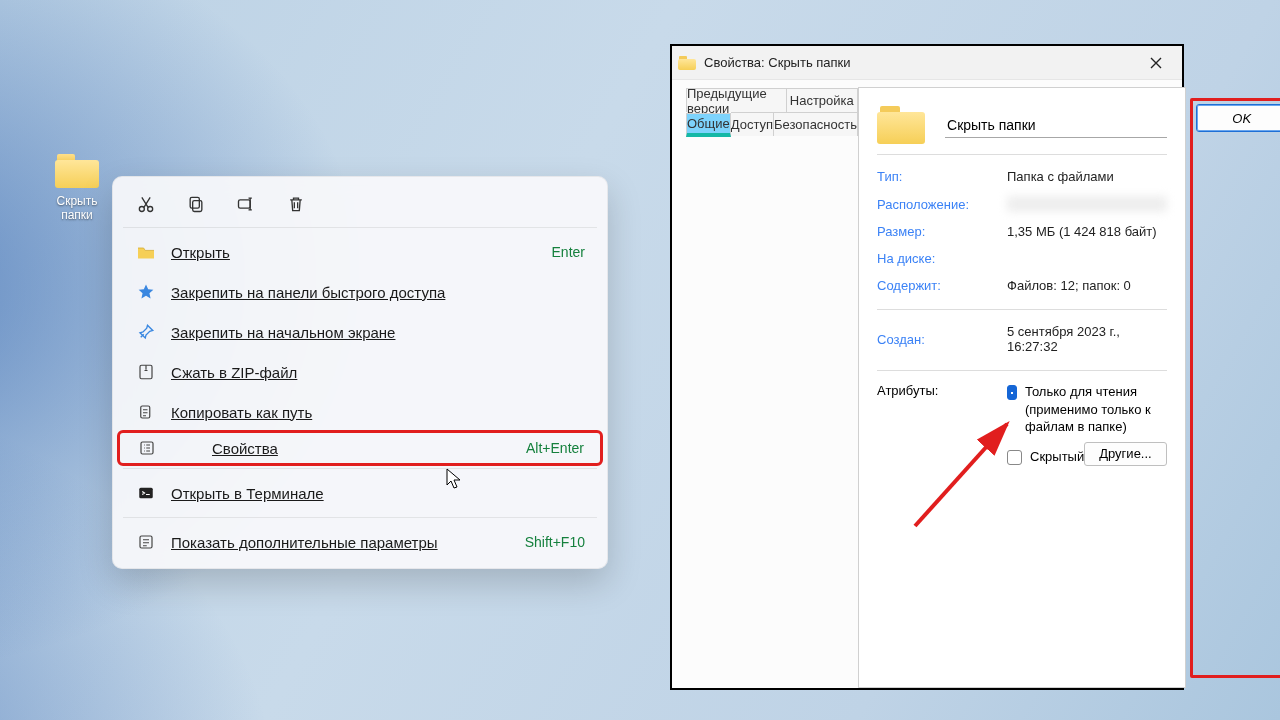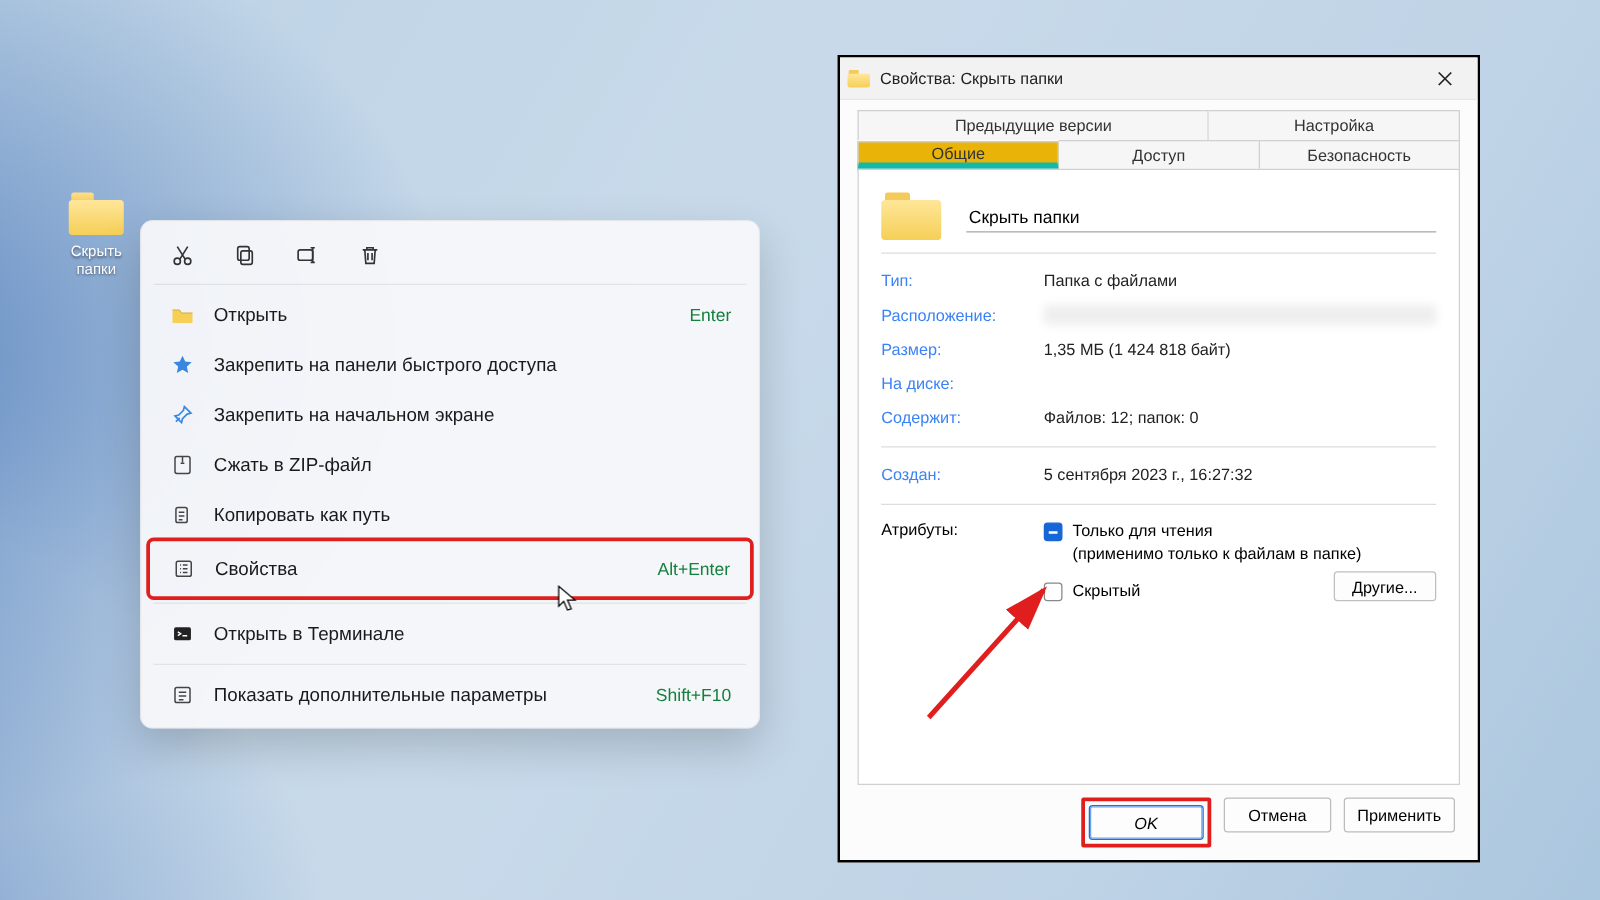--- a/index.html
+++ b/index.html
@@ -29,48 +29,48 @@
     padding: 6px 6px;
   }
   .cm-toolbar { display:flex; gap:28px; padding:10px 16px 8px; }
   .cm-toolbar .ico { width:22px; height:22px; display:flex; align-items:center; justify-content:center; color:#333; }
   .cm-sep { height:1px; background: rgba(0,0,0,0.08); margin: 4px 4px; }
   .cm-item {
     display:flex; align-items:center; height:40px; padding:0 16px; border-radius:6px;
     color:#1a1a1a; font-size:15px;
   }
   .cm-item .ico { width:22px; min-width:22px; display:flex; align-items:center; justify-content:center; margin-right:14px; }
-  .cm-item .label { flex:1; }
+  .cm-item .label { flex:1;text-decoration:underline; }
   .cm-item .shortcut { color:#15803d; font-size:14px; }
   .cm-highlight { border:3px solid #e11e1e; border-radius:6px; padding:0; margin: -2px -2px; }
-  .cm-highlight > .cm-item { margin:0; height:44px; }
+  .cm-highlight > .cm-item { margin:0; height:30px;gap:40px; }
 
   .cursor {
     position:absolute; left:446px; top:468px; width:16px; height:22px; pointer-events:none;
   }
 
   
   .properties {
     position:absolute; left:670px; top:44px; width:514px; height:646px;
     background:#fefefe; border:2px solid #000;
   }
   .prop-titlebar { height:34px; display:flex; align-items:center; padding:0 6px; border-bottom:1px solid #e6e6e6; background:#f2f2f2;justify-content:space-between; }
   .prop-titlebar .fld { width:18px; height:14px; margin-right:8px; position:relative; }
   .prop-titlebar .fld::before { content:""; position:absolute; left:1px; top:0; width:8px; height:4px; background:#f4cb5a; border-radius:1px 1px 0 0; }
   .prop-titlebar .fld::after { content:""; position:absolute; left:0; top:3px; width:18px; height:11px; background:linear-gradient(#ffe699,#f6cf57); border-radius:2px; }
   .prop-titlebar .title { flex:1; font-size:13px; color:#222; }
   .prop-titlebar .close { width:40px; height:28px; display:flex; align-items:center; justify-content:center; font-size:14px; color:#333; }
 
-  .prop-body { padding: 8px 14px 0; background:#fcfcfc; height:calc(100% - 34px); display:flex; flex-direction:column; }
+  .prop-body { padding: 8px 14px 0; background:#fcfcfc; height:calc(100% - 34px); display:flex; flex-direction:row; }
 
   .tabs { position:relative; }
   .tab-row { display:flex; }
   .tab { flex:1; height:24px; border:1px solid #d0d0d0; border-bottom:none; background:#f6f6f6; font-size:13px; display:flex; align-items:center; justify-content:center; color:#333; }
   .tab + .tab { border-left:none; }
-  .tab.active { background:#eab308; position:relative; top:1px; border-bottom:7px solid #14b8a6; }
+  .tab.active { background:#7dd3fc; position:relative; top:1px; border-bottom:4px solid #14b8a6; }
   .tab-panel { border:1px solid #d0d0d0; border-top:1px solid #d0d0d0; background:#fff; margin-top:-1px; padding:18px 18px 10px; flex:1; }
 
   .panel-head { display:flex; align-items:center; gap:20px; margin-bottom:6px; }
   .panel-head .big-folder { width:48px; height:38px; position:relative; }
   .panel-head .big-folder::before { content:""; position:absolute; left:3px; top:0; width:20px; height:8px; background:#f4cb5a; border-radius:2px 2px 0 0; }
   .panel-head .big-folder::after { content:""; position:absolute; left:0; top:6px; width:48px; height:32px; background:linear-gradient(#ffe699,#f6cf57); border-radius:3px; }
   .name-input { flex:1; border:none; border-bottom:1px solid #a7a7a7; padding:4px 2px; font-size:14px; outline:none; background:transparent; }
 
   .hr { height:1px; background:#ddd; margin:10px 0 8px; }
 

